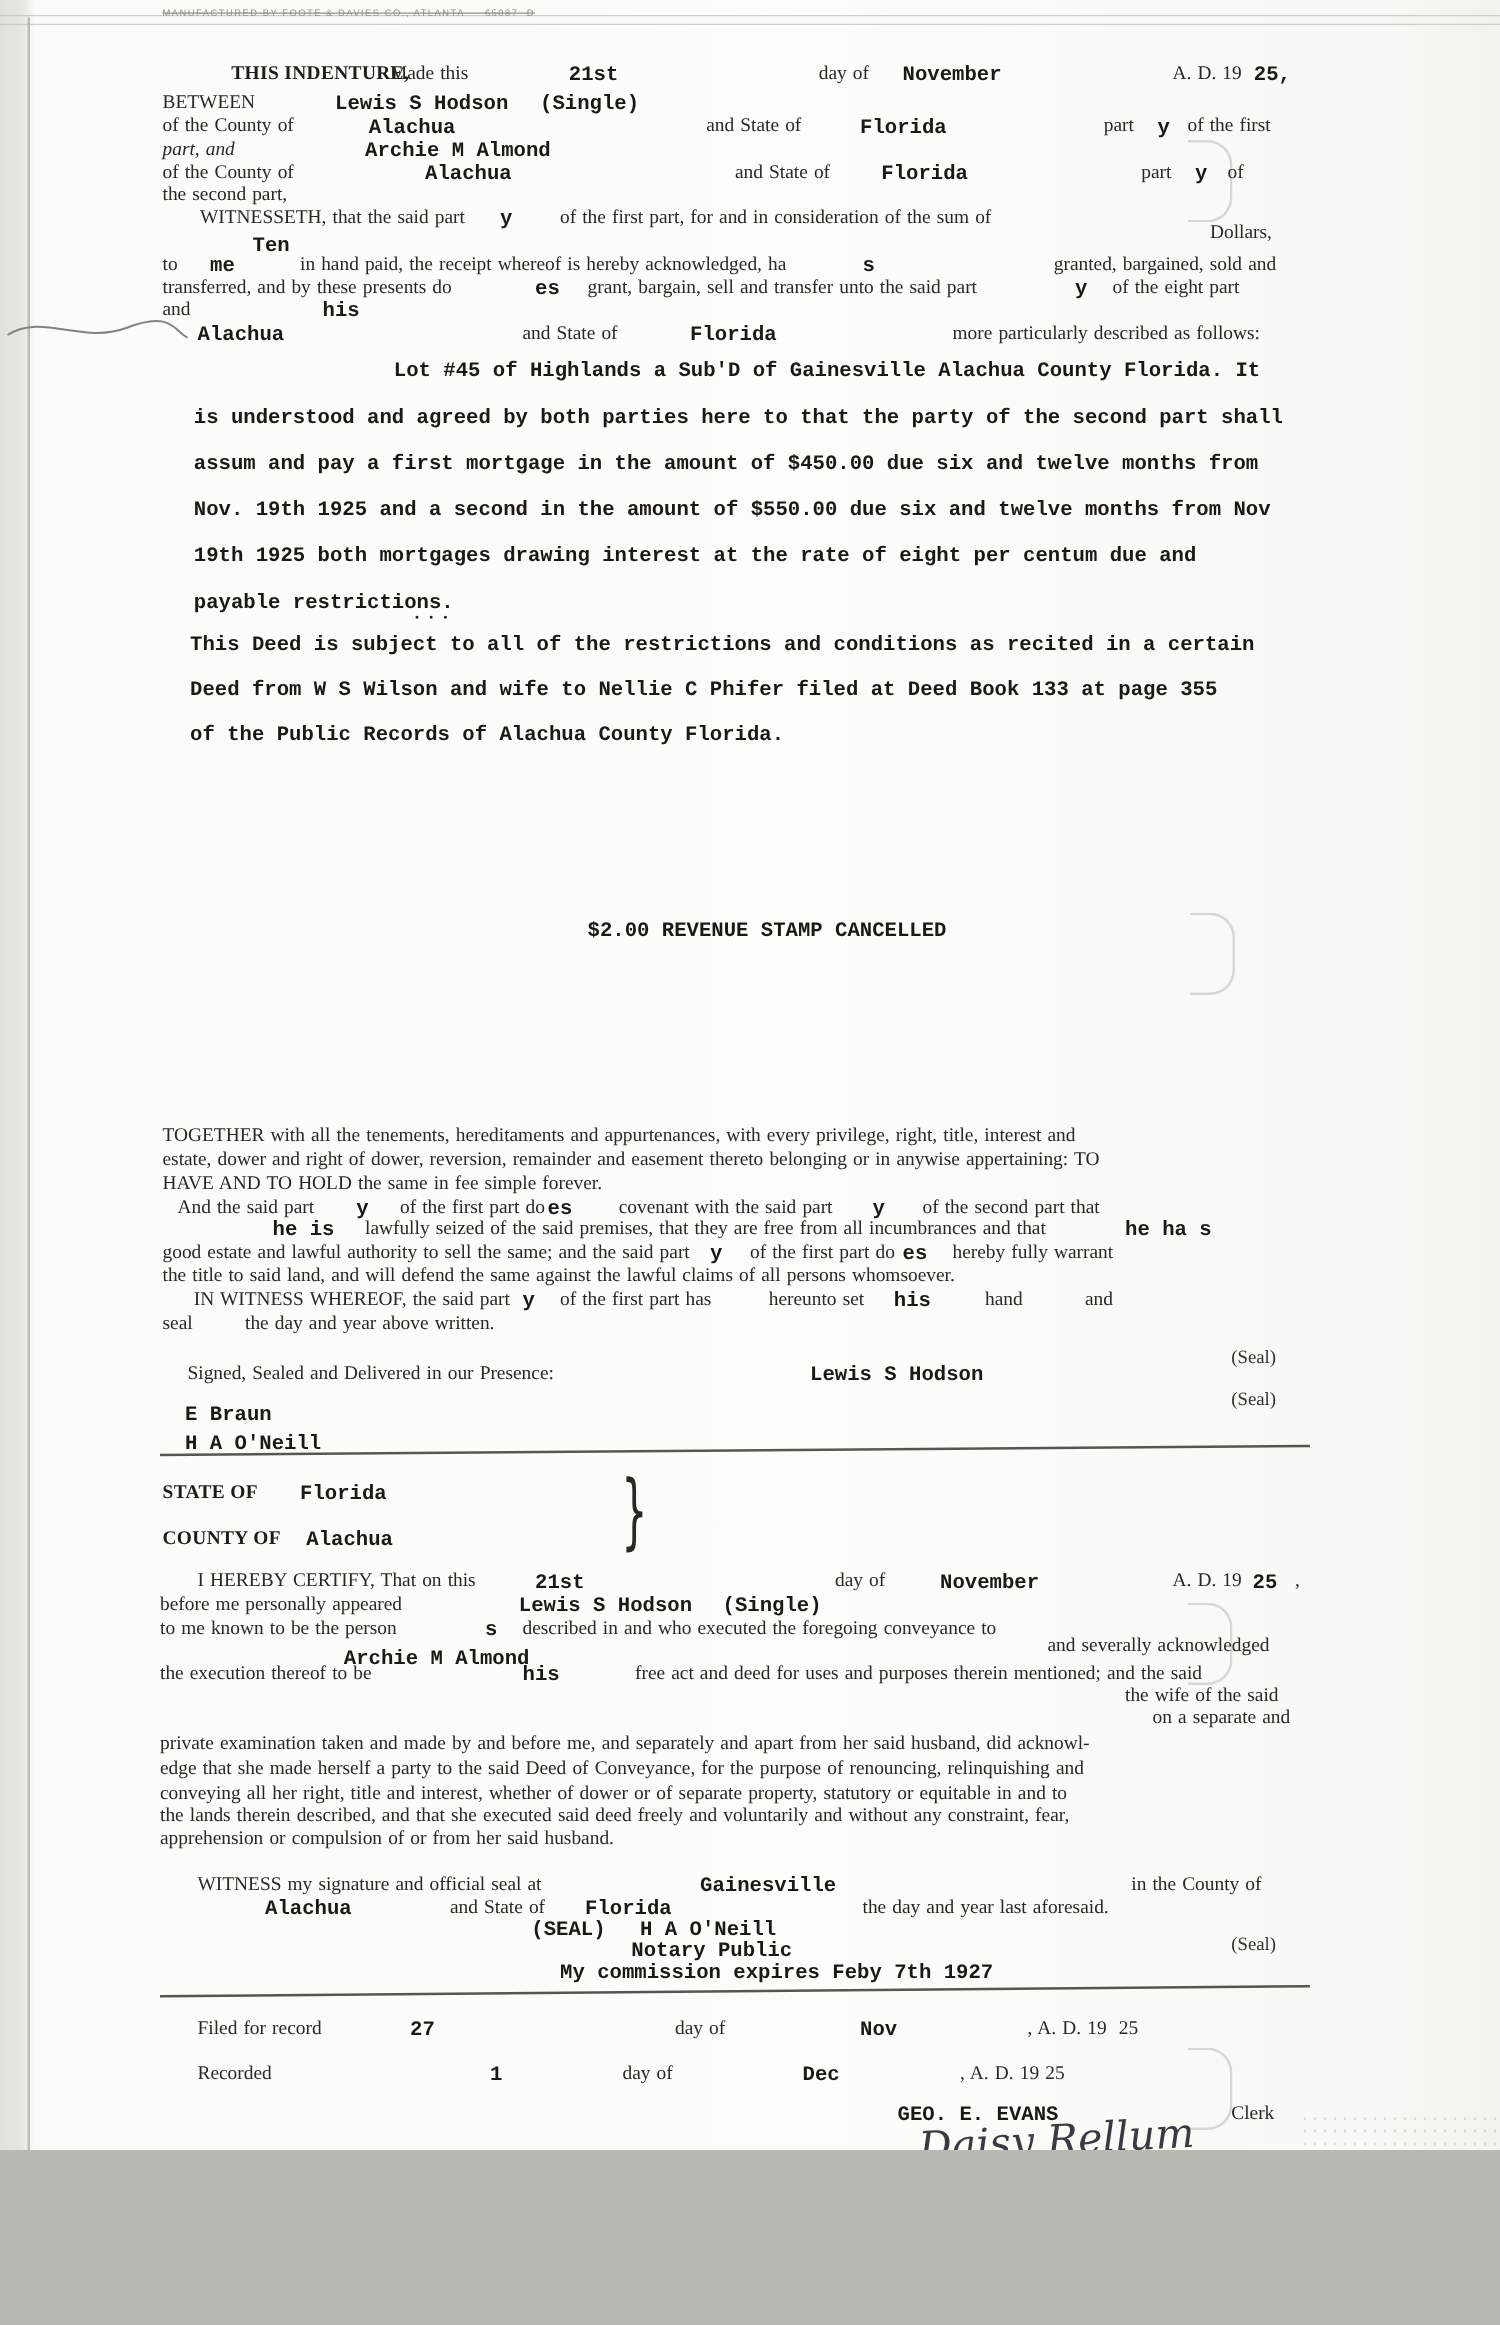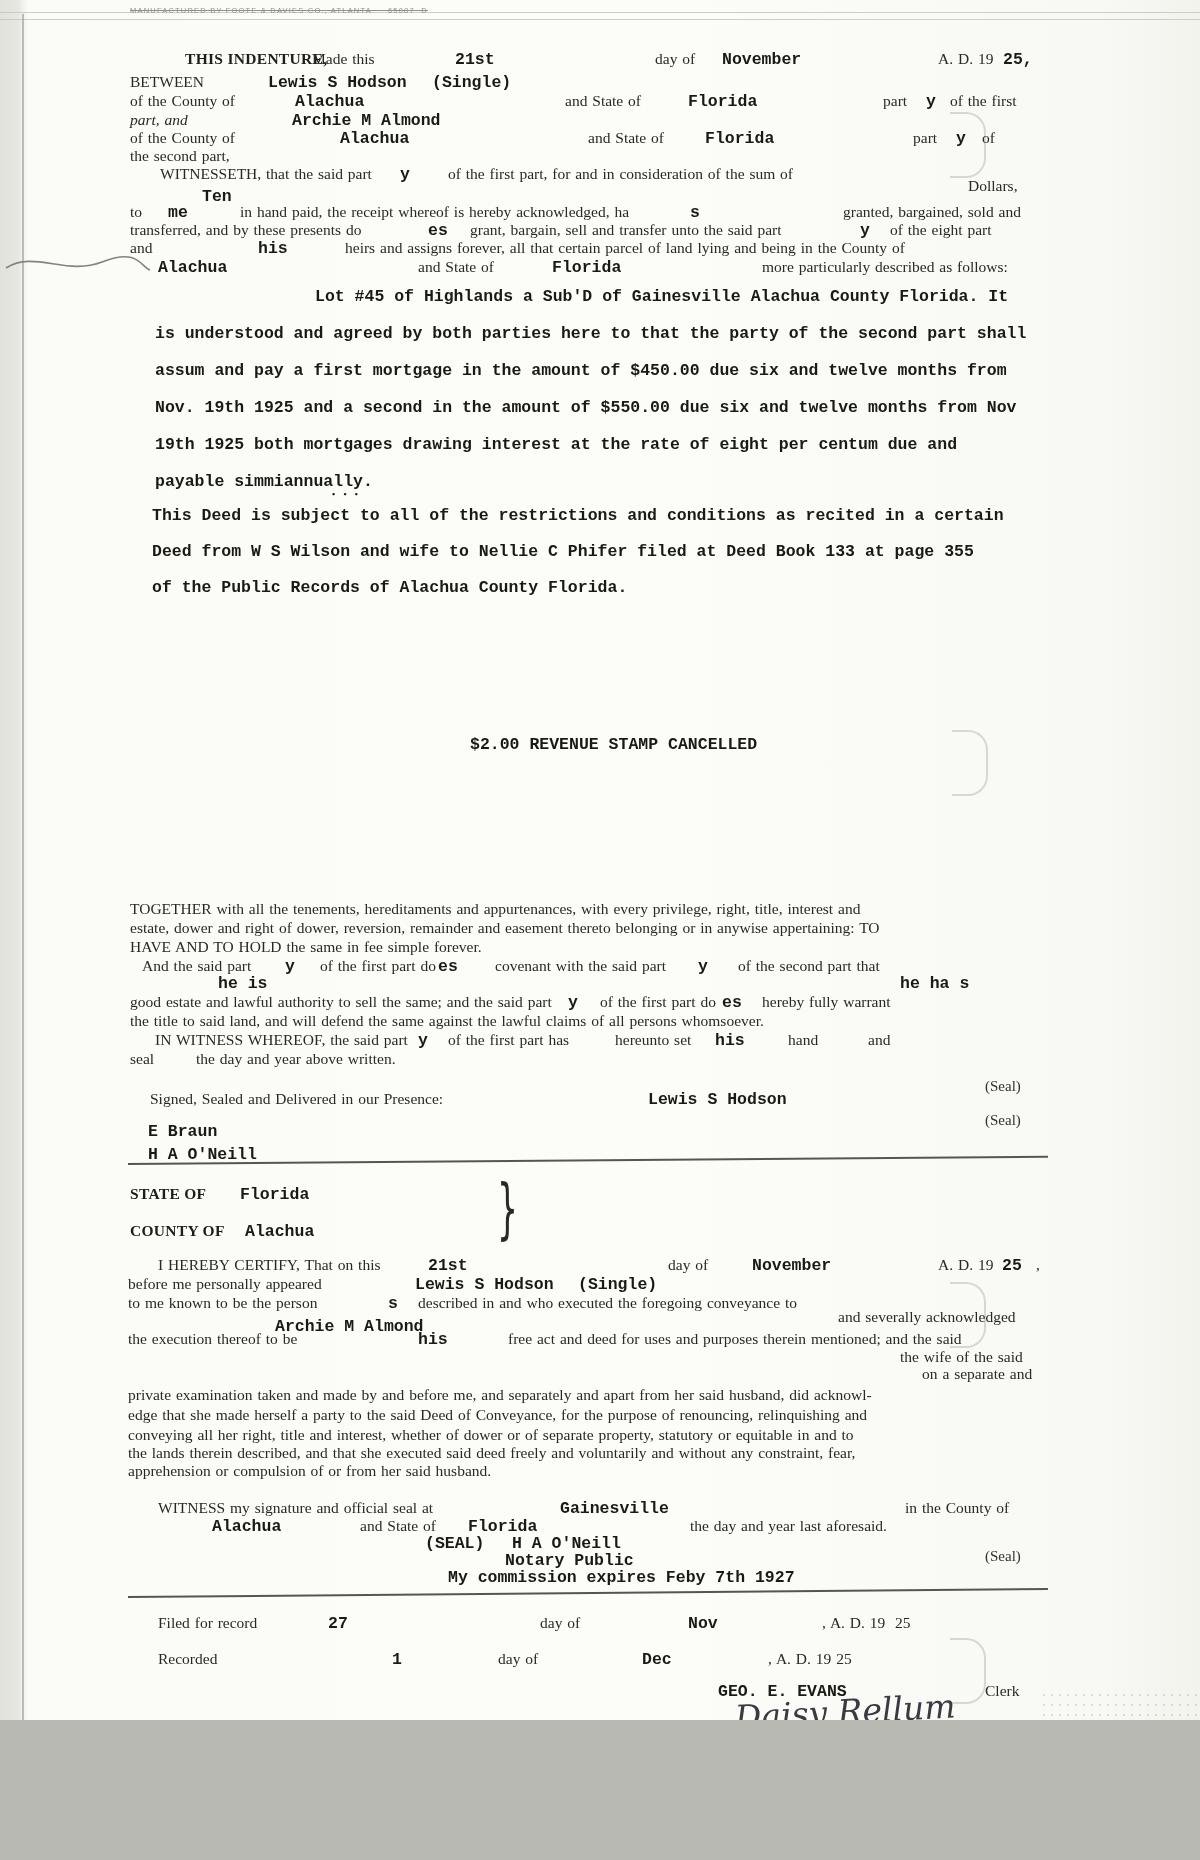--- a/index.html
+++ b/index.html
@@ -110,21 +110,20 @@
       <div class="line" style="top: 221px;">
         <span class="seg p" style="left: 130px;">transferred, and by these presents do</span>
         <span class="seg t" style="left: 428px;">es</span>
         <span class="seg p" style="left: 470px;">grant, bargain, sell and transfer unto the said part</span>
         <span class="seg t" style="left: 860px;">y</span>
         <span class="seg p" style="left: 890px;">of the eight part</span>
       </div>
       <div class="line" style="top: 239px;">
         <span class="seg p" style="left: 130px;">and</span>
         <span class="seg t" style="left: 258px;">his</span>
-        <span class="seg p" style="left: 345px;">heirs and assigns forever, all that certain parcel of land lying and being in the County of</span>
       </div>
       <div class="line" style="top: 258px;">
         <span class="seg t" style="left: 158px;">Alachua</span>
         <span class="seg p" style="left: 418px;">and State of</span>
         <span class="seg t" style="left: 552px;">Florida</span>
         <span class="seg p" style="left: 762px;">more particularly described as follows:</span>
       </div>
       <div class="line" style="top: 287px;">
         <span class="seg t" style="left: 315px;">Lot #45 of Highlands a Sub'D of Gainesville Alachua County Florida. It</span>
       </div>
@@ -134,21 +133,21 @@
       <div class="line" style="top: 361px;">
         <span class="seg t" style="left: 155px;">assum and pay a first mortgage in the amount of $450.00 due six and twelve months from</span>
       </div>
       <div class="line" style="top: 398px;">
         <span class="seg t" style="left: 155px;">Nov. 19th 1925 and a second in the amount of $550.00 due six and twelve months from Nov</span>
       </div>
       <div class="line" style="top: 435px;">
         <span class="seg t" style="left: 155px;">19th 1925 both mortgages drawing interest at the rate of eight per centum due and</span>
       </div>
       <div class="line" style="top: 472px;">
-        <span class="seg t" style="left: 155px;">payable simmiannually.</span>
+        <span class="seg t" style="left: 155px;">payable restrictions.</span>
       </div>
       <div class="line" style="top: 489px;">
         <span class="seg d" style="left: 332px;">• • •</span>
       </div>
       <div class="line" style="top: 506px;">
         <span class="seg t" style="left: 152px;">This Deed is subject to all of the restrictions and conditions as recited in a certain</span>
       </div>
       <div class="line" style="top: 542px;">
         <span class="seg t" style="left: 152px;">Deed from W S Wilson and wife to Nellie C Phifer filed at Deed Book 133 at page 355</span>
       </div>
@@ -171,20 +170,21 @@
         <span class="seg p" style="left: 142px;">And the said part</span>
         <span class="seg t" style="left: 285px;">y</span>
         <span class="seg p" style="left: 320px;">of the first part do</span>
         <span class="seg t" style="left: 438px;">es</span>
         <span class="seg p" style="left: 495px;">covenant with the said part</span>
         <span class="seg t" style="left: 698px;">y</span>
         <span class="seg p" style="left: 738px;">of the second part that</span>
       </div>
       <div class="line" style="top: 974px;">
         <span class="seg t" style="left: 218px;">he is</span>
+        <span class="seg p" style="left: 292px;">lawfully seized of the said premises, that they are free from all incumbrances and that</span>
         <span class="seg t" style="left: 900px;">he ha s</span>
       </div>
       <div class="line" style="top: 993px;">
         <span class="seg p" style="left: 130px;">good estate and lawful authority to sell the same; and the said part</span>
         <span class="seg t" style="left: 568px;">y</span>
         <span class="seg p" style="left: 600px;">of the first part do</span>
         <span class="seg t" style="left: 722px;">es</span>
         <span class="seg p" style="left: 762px;">hereby fully warrant</span>
       </div>
       <div class="line" style="top: 1012px;">

